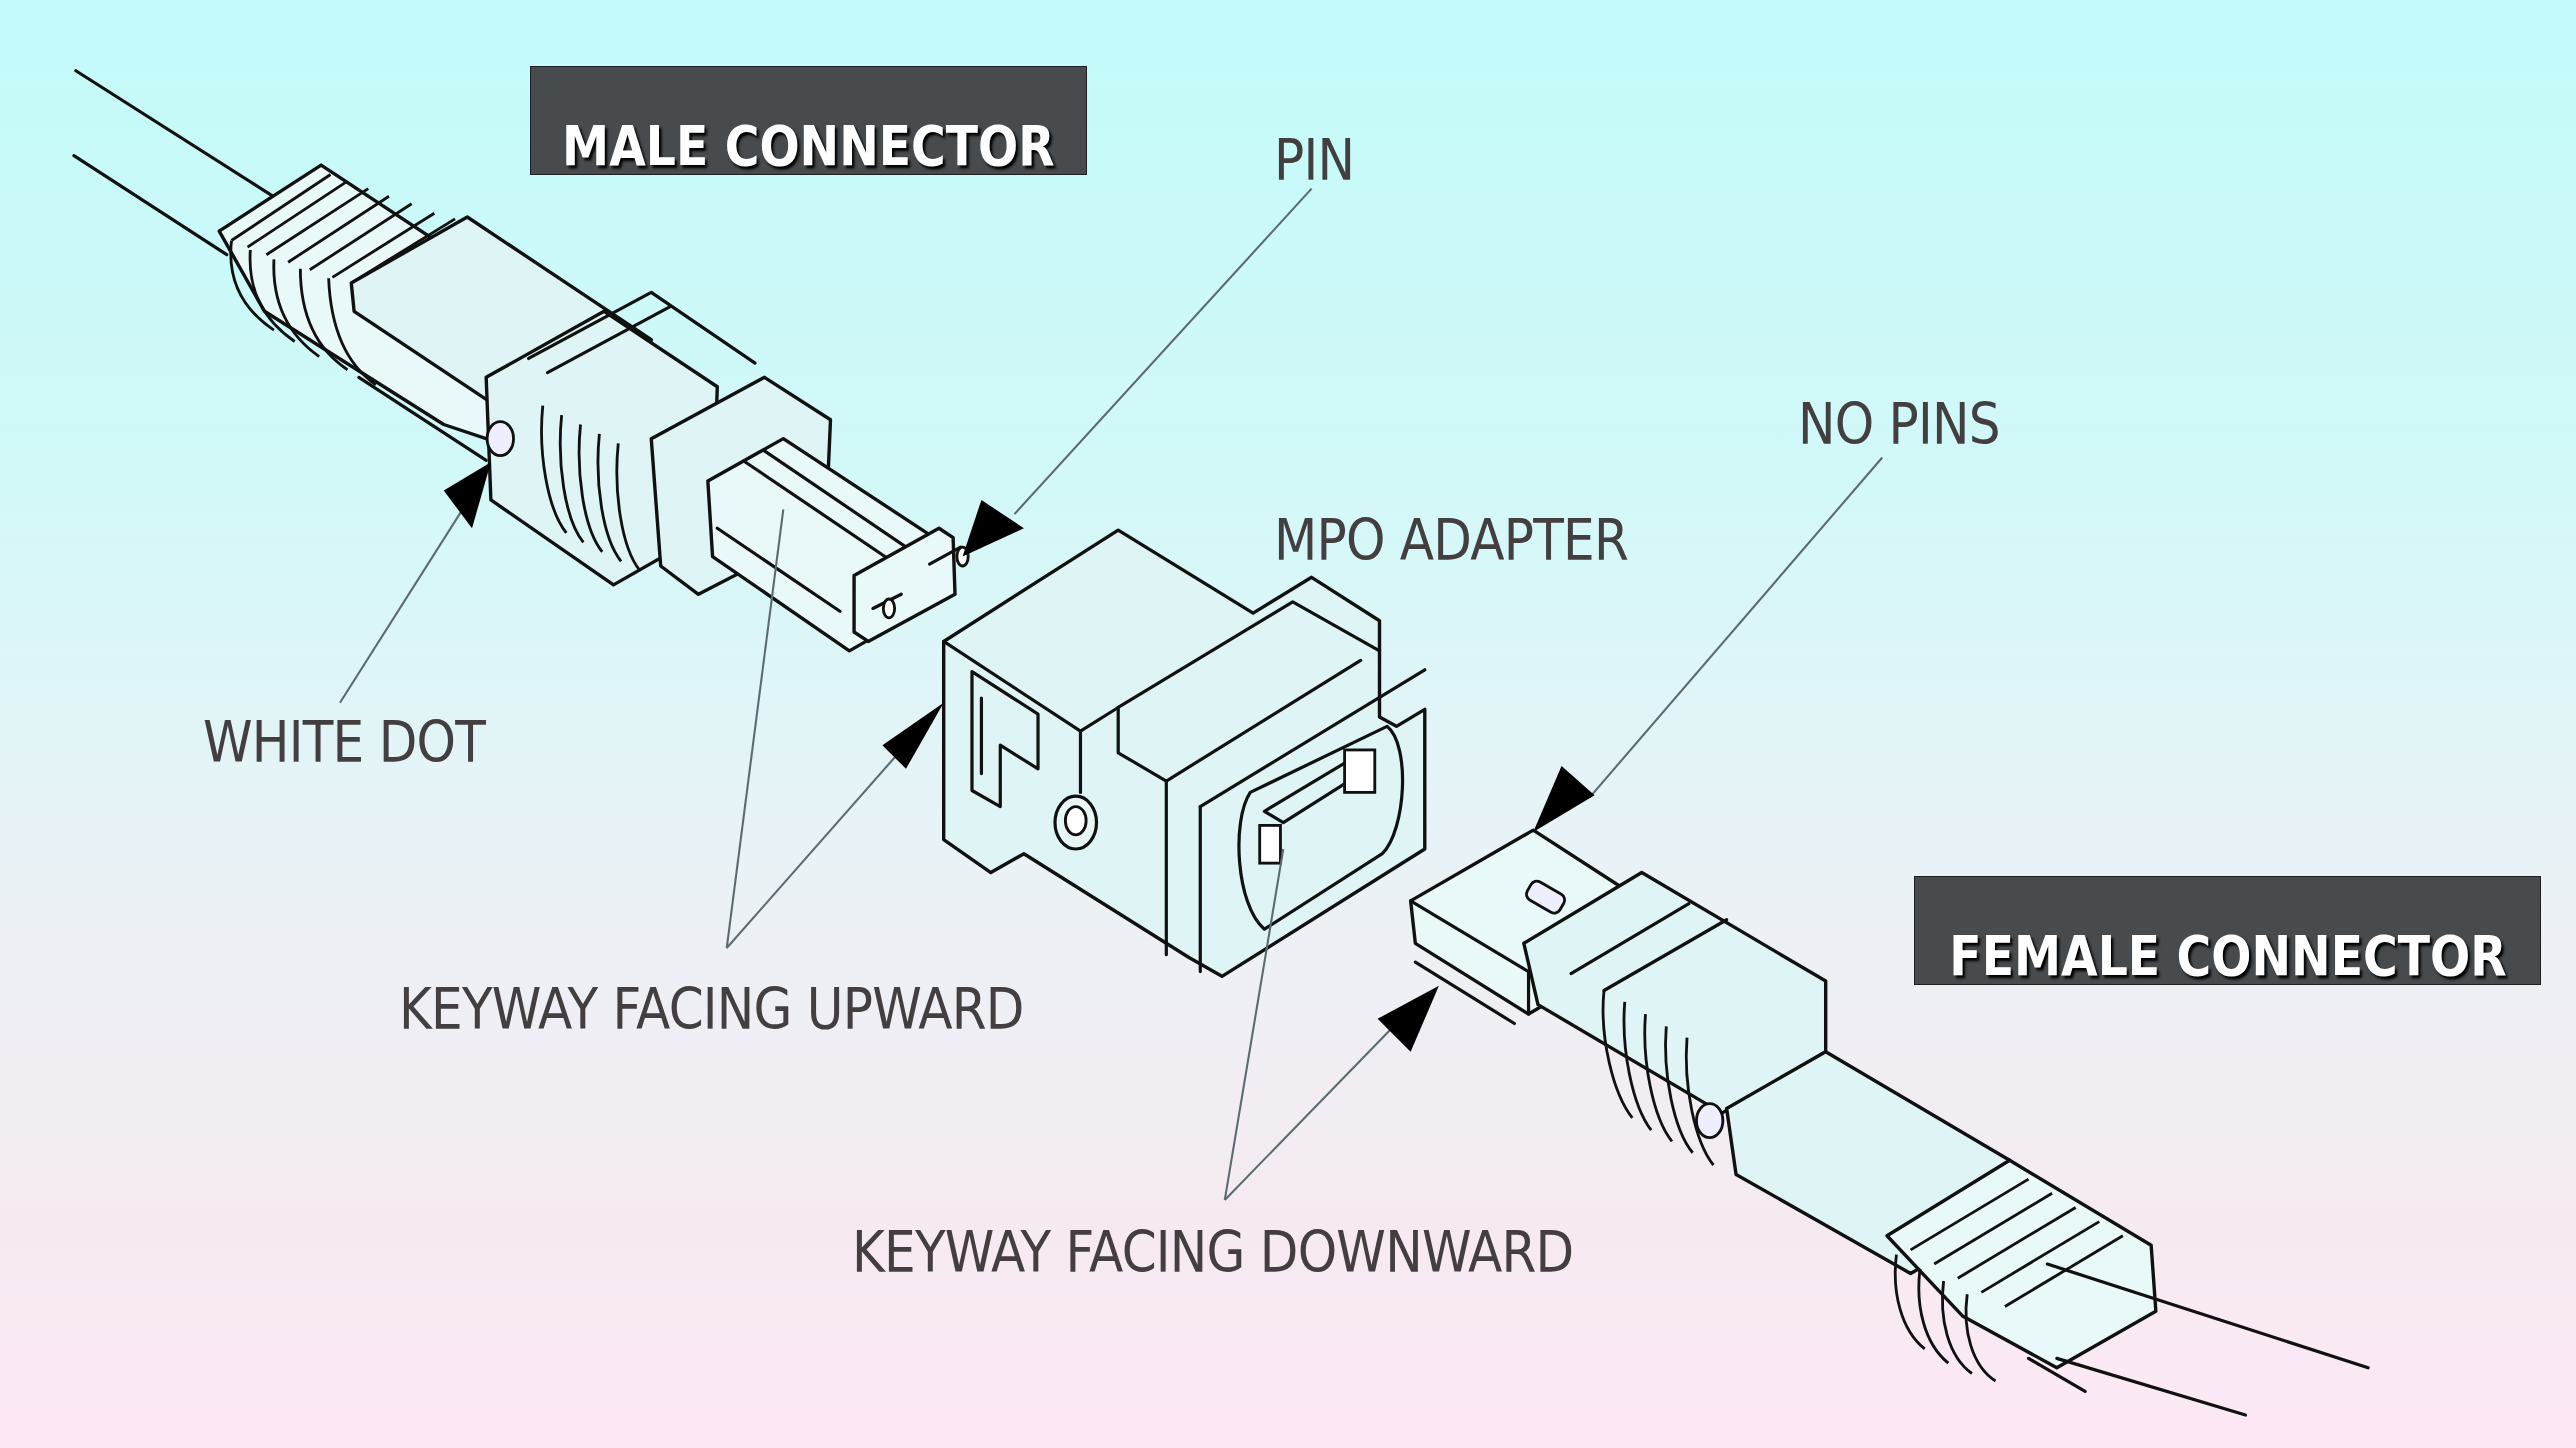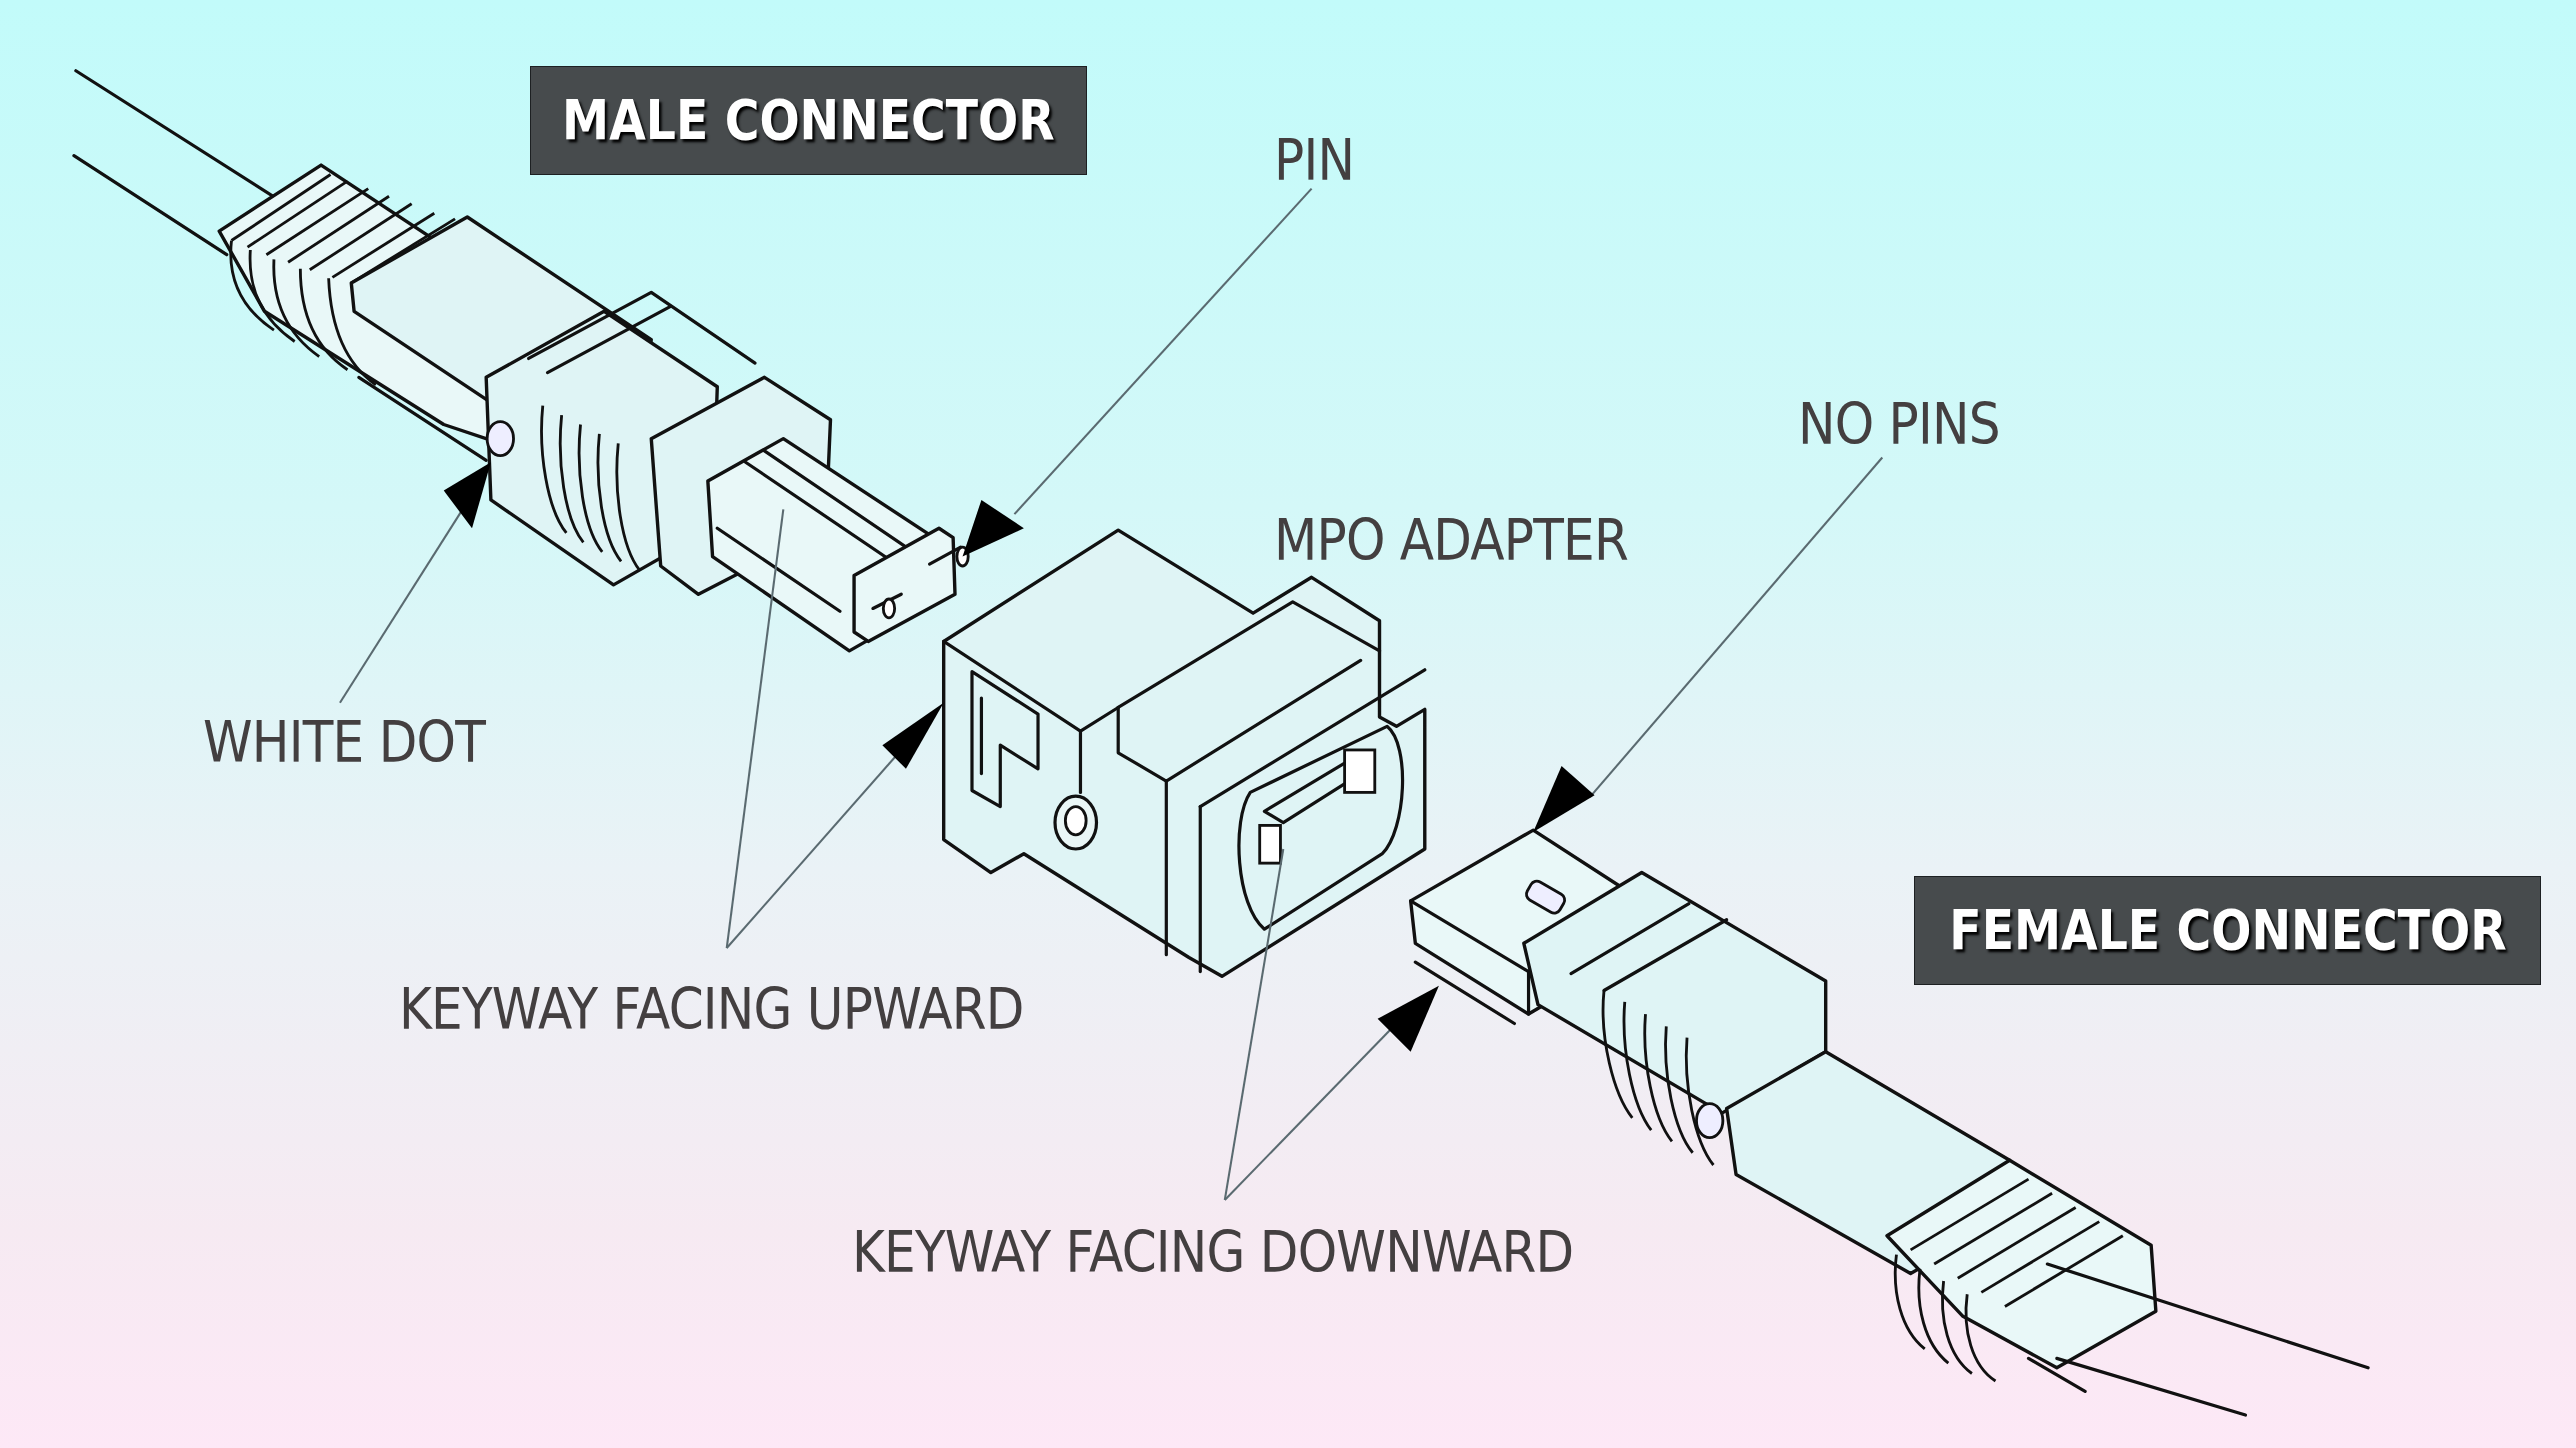--- a/index.html
+++ b/index.html
@@ -16,21 +16,21 @@
     .leader { fill: none; stroke: #5a6a70; stroke-width: 2.2; }
     .arrow { fill: #000; }
     .label {
       position: absolute; color: #433f40; font-size: 57px; letter-spacing: -0.9px;
       font-family: "DejaVu Sans", sans-serif; white-space: nowrap; line-height: 1;
       transform: scaleX(0.88); transform-origin: left top;
     }
     .tag {
       position: absolute; background: #474b4d; border: 1.9px solid #1d2022;
       color: #ffffff; font-weight: bold; font-size: 55px; line-height: 1;
-      display: flex; align-items: center; justify-content: center; box-sizing: border-box;
+      display: flex; align-items: flex-end; justify-content: center; box-sizing: border-box;
       text-shadow: 2.8px 2.8px 2.8px #000;
       font-family: "DejaVu Sans", sans-serif; white-space: nowrap;
     }
     .tag span { display: inline-block; transform: scaleX(0.86); }
   </style>
 </head>
 <body>
 
 <svg id="diagram" viewBox="0 0 2730 1535" xmlns="http://www.w3.org/2000/svg">
 

